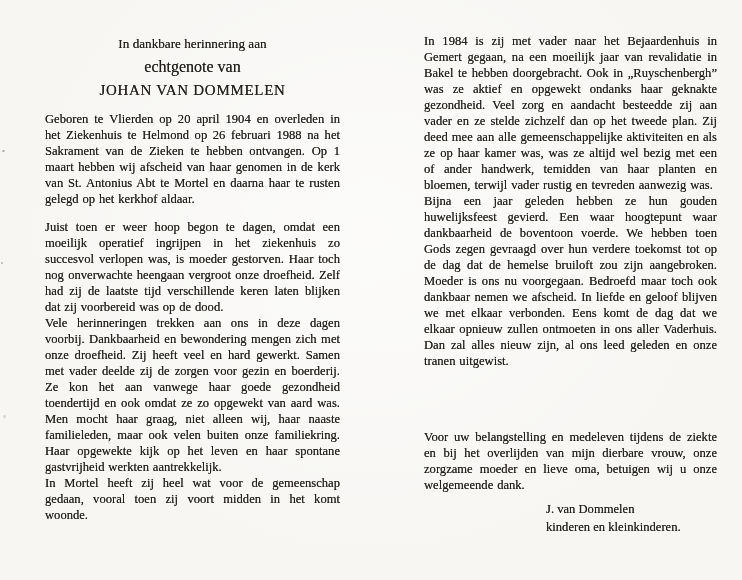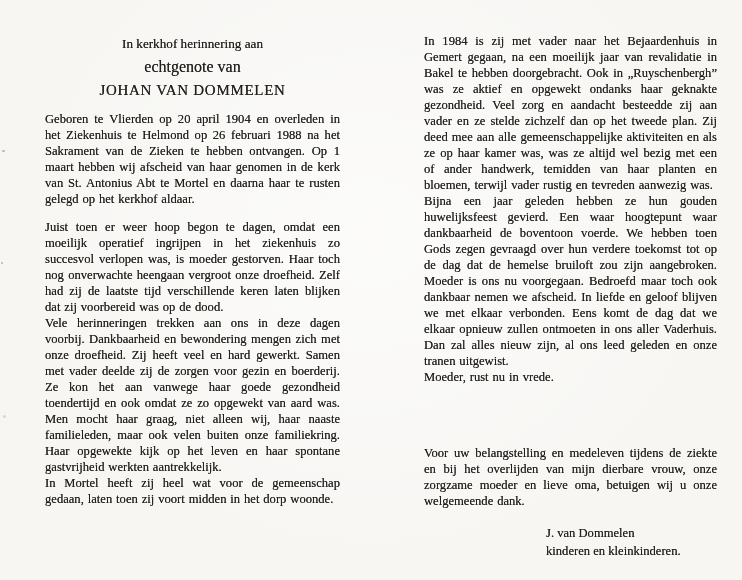--- a/index.html
+++ b/index.html
@@ -82,21 +82,21 @@
     text-align: left;
     text-align-last: center;
     text-shadow: 0 0 0.6px rgba(36,33,29,0.8);
   }
 
   .mt-first { margin-top: 12px; }  
   .mt-gap   { margin-top: 12px; }  
   .mt-thanks{ margin-top: 60px; }  
 
   .signature-block {
-    margin-top: 16px;
+    margin-top: 8px;
     padding-left: 122px;
     text-align: left;
     text-align-last: left;
   }
   .signature-line {
     margin: 0;
     font-size: 12.6px;
     line-height: 17.5px;
     text-shadow: 0 0 0.55px rgba(36,33,29,0.75);
   }
@@ -104,34 +104,33 @@
 </head>
 <body>
 
 <div class="sheet">
 
   <span class="scan-speck speck-1"></span>
   <span class="scan-speck speck-2"></span>
   <span class="scan-speck speck-3"></span>
 
   <div class="col col-left">
-    <p class="intro-line">In kerkhof herinnering aan</p>
+    <p class="intro-line">In dankbare herinnering aan</p>
     <p class="relation-line">echtgenote van</p>
     <h2 class="spouse-name">JOHAN VAN DOMMELEN</h2>
 
     <p class="body-text mt-first">Geboren te Vlierden op 20 april 1904 en overleden in het Ziekenhuis te Helmond op 26 februari 1988 na het Sakrament van de Zieken te hebben ontvangen. Op 1 maart hebben wij afscheid van haar genomen in de kerk van St. Antonius Abt te Mortel en daarna haar te rusten gelegd op het kerkhof aldaar.</p>
     <p class="body-text mt-gap">Juist toen er weer hoop begon te dagen, omdat een moeilijk operatief ingrijpen in het ziekenhuis zo succesvol verlopen was, is moeder gestorven. Haar toch nog onverwachte heengaan vergroot onze droefheid. Zelf had zij de laatste tijd verschillende keren laten blijken dat zij voorbereid was op de dood.</p>
     <p class="body-text">Vele herinneringen trekken aan ons in deze dagen voorbij. Dankbaarheid en bewondering mengen zich met onze droefheid. Zij heeft veel en hard gewerkt. Samen met vader deelde zij de zorgen voor gezin en boerderij. Ze kon het aan vanwege haar goede gezondheid toendertijd en ook omdat ze zo opgewekt van aard was. Men mocht haar graag, niet alleen wij, haar naaste familieleden, maar ook velen buiten onze familiekring. Haar opgewekte kijk op het leven en haar spontane gastvrijheid werkten aantrekkelijk.</p>
-    <p class="body-text">In Mortel heeft zij heel wat voor de gemeenschap gedaan, laten toen zij voort midden in het dorp woonde.</p>
+    <p class="body-text">In Mortel heeft zij heel wat voor de gemeenschap gedaan, vooral toen zij voort midden in het komt woonde.</p>
   </div>
 
   <div class="col col-right">
     <p class="body-text">In 1984 is zij met vader naar het Bejaardenhuis in Gemert gegaan, na een moeilijk jaar van revalidatie in Bakel te hebben doorgebracht. Ook in „Ruyschenbergh” was ze aktief en opgewekt ondanks haar geknakte gezondheid. Veel zorg en aandacht besteedde zij aan vader en ze stelde zichzelf dan op het tweede plan. Zij deed mee aan alle gemeenschappelijke aktiviteiten en als ze op haar kamer was, was ze altijd wel bezig met een of ander handwerk, temidden van haar planten en bloemen, terwijl vader rustig en tevreden aanwezig was.</p>
     <p class="body-text">Bijna een jaar geleden hebben ze hun gouden huwelijksfeest gevierd. Een waar hoogtepunt waar dankbaarheid de boventoon voerde. We hebben toen Gods zegen gevraagd over hun verdere toekomst tot op de dag dat de hemelse bruiloft zou zijn aangebroken. Moeder is ons nu voorgegaan. Bedroefd maar toch ook dankbaar nemen we afscheid. In liefde en geloof blijven we met elkaar verbonden. Eens komt de dag dat we elkaar opnieuw zullen ontmoeten in ons aller Vaderhuis. Dan zal alles nieuw zijn, al ons leed geleden en onze tranen uitgewist.</p>
-    <p class="body-text">Moeder, rust nu in vrede.</p>
 
     <p class="body-text mt-thanks">Voor uw belangstelling en medeleven tijdens de ziekte en bij het overlijden van mijn dierbare vrouw, onze zorgzame moeder en lieve oma, betuigen wij u onze welgemeende dank.</p>
 
     <div class="signature-block">
       <p class="signature-line">J. van Dommelen</p>
       <p class="signature-line">kinderen en kleinkinderen.</p>
     </div>
   </div>
 
 </div>

